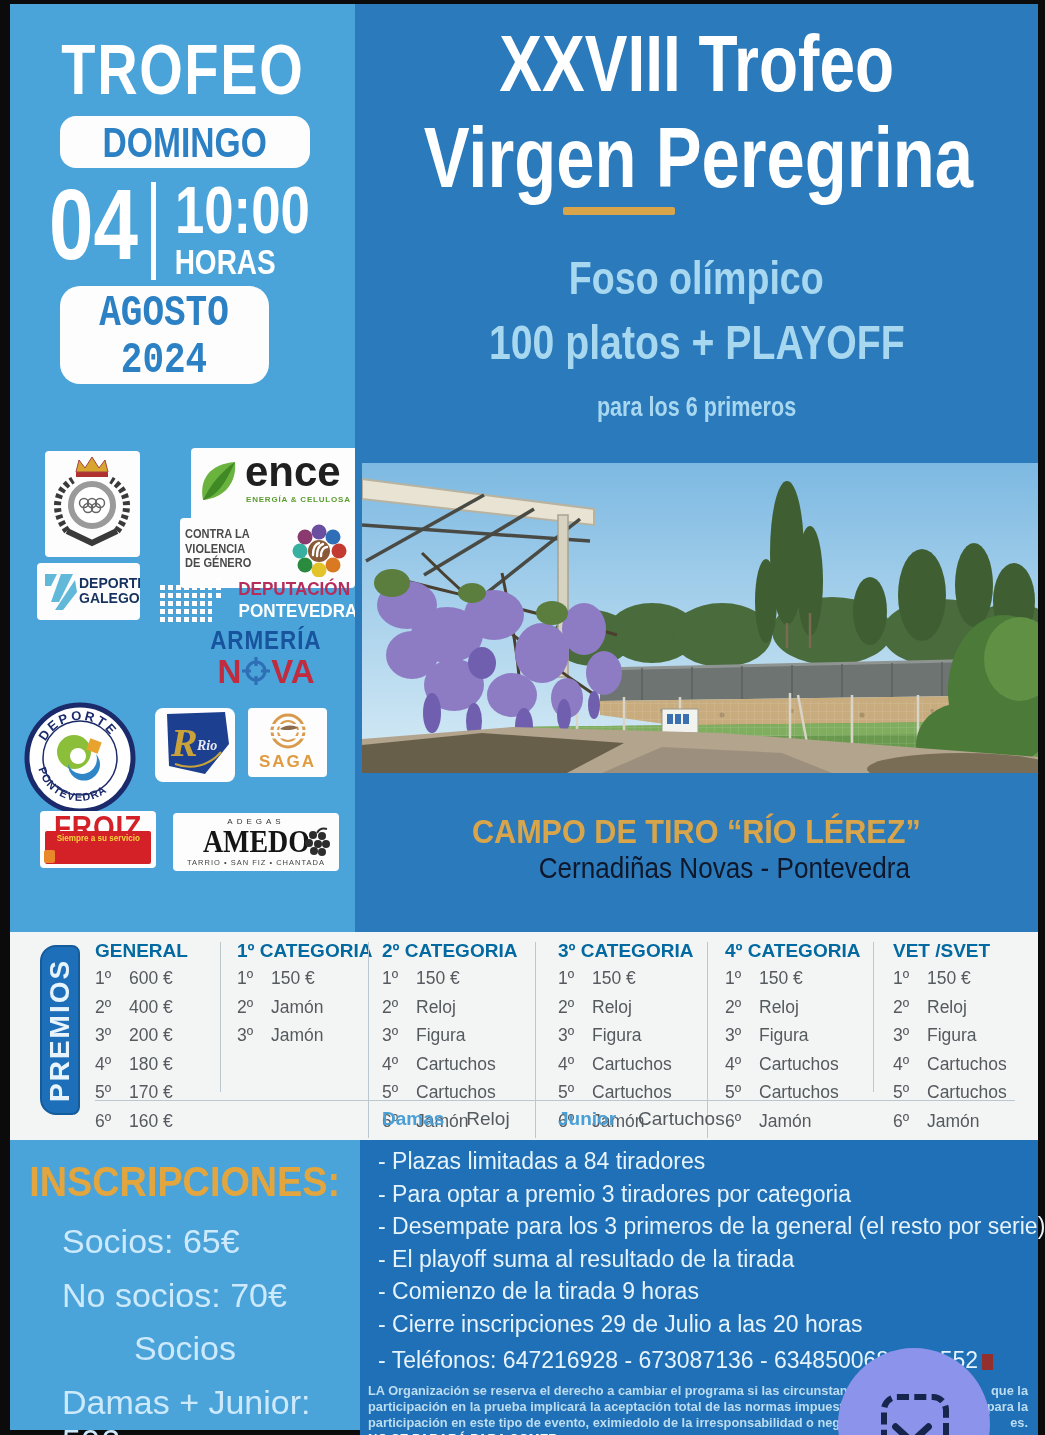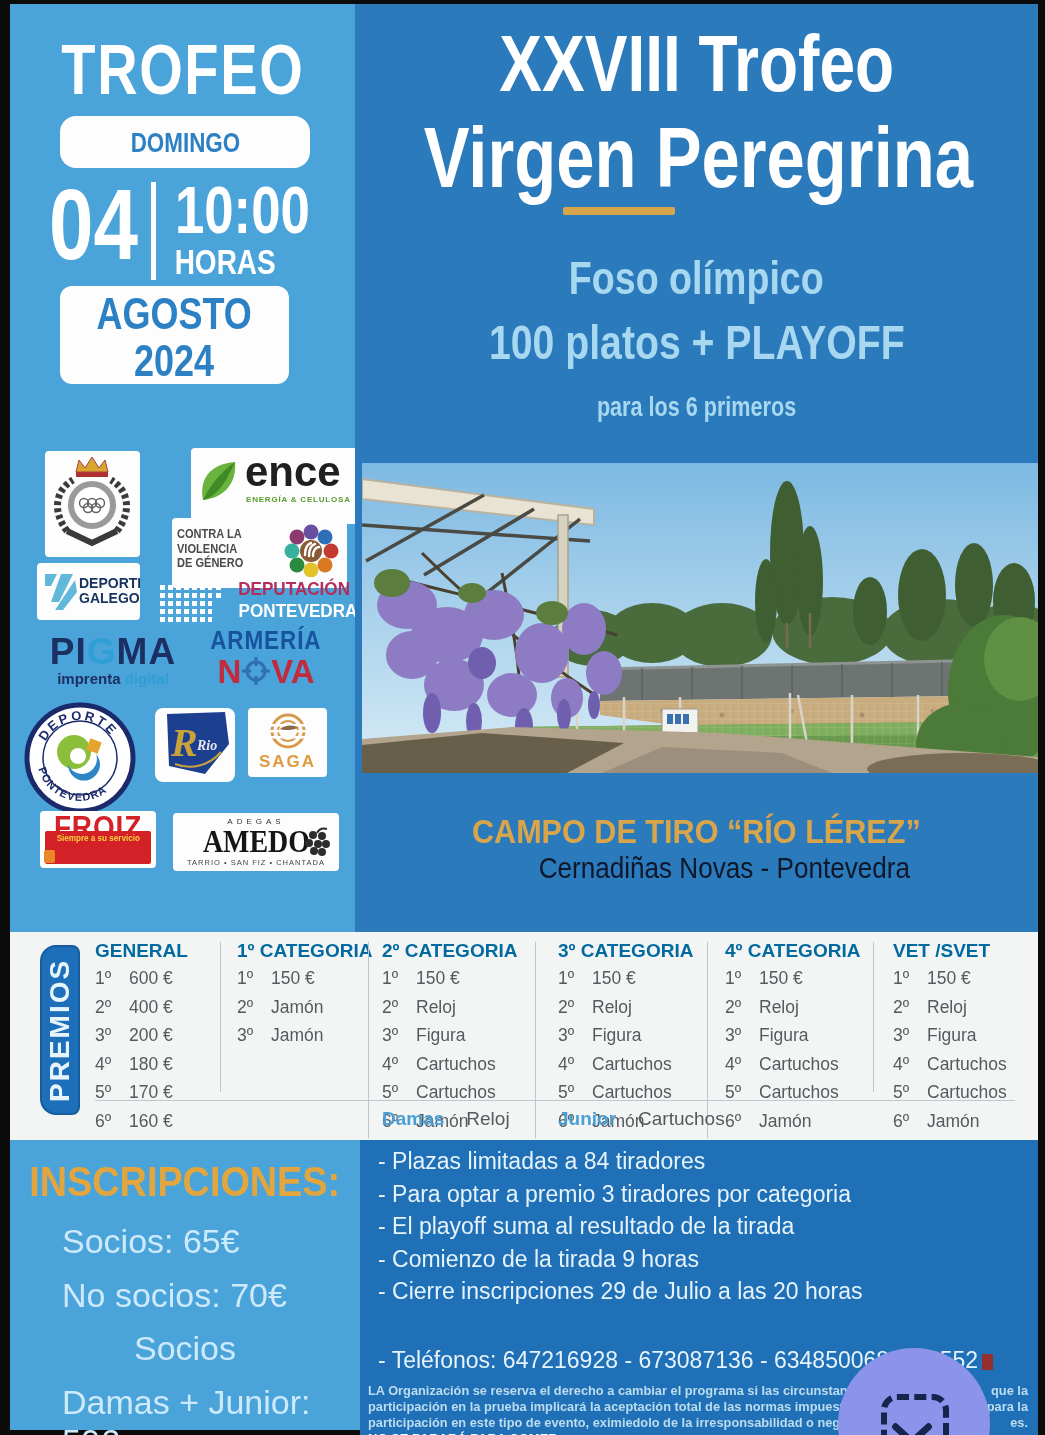--- a/index.html
+++ b/index.html
@@ -13,22 +13,22 @@
   
   #sidebar{left:10px;top:4px;width:345px;height:928px;background:#4aa3d9;}
   #maintop{left:355px;top:4px;width:683px;height:928px;background:#2b7abc;}
   #band{left:10px;top:932px;width:1028px;height:208px;background:#f3f5f4;}
   #botleft{left:10px;top:1140px;width:350px;height:290px;background:#4aa3d9;}
   #botright{left:360px;top:1140px;width:678px;height:295px;background:#1f70b6;}
 
   
   .trofeo{left:0;top:26px;width:100%;text-align:center;color:#fff;font-size:70px;font-weight:bold;letter-spacing:2px;}
   .pill{background:#fdfdfd;border-radius:16px;text-align:center;color:#2c80c4;font-weight:bold;}
-  #domingo{left:50px;top:112px;width:250px;height:52px;line-height:54px;font-size:28px;}
-  #monthpill{left:50px;top:282px;width:229px;height:98px;font-size:45px;line-height:47px;padding-top:4px;box-sizing:border-box;border-radius:12px;}
+  #domingo{left:50px;top:112px;width:250px;height:52px;line-height:54px;font-size:42px;}
+  #monthpill{left:50px;top:282px;width:209px;height:98px;font-size:45px;line-height:47px;padding-top:4px;box-sizing:border-box;border-radius:20px;font-family:Liberation Mono, monospace;}
   .daynum{left:28px;top:172px;color:#fff;font-size:100px;font-weight:bold;line-height:96px;}
   .vdiv{left:141px;top:178px;width:5px;height:98px;background:#fff;}
   .timebig{left:148px;top:174px;color:#fff;font-size:66px;font-weight:bold;line-height:64px;}
   .horas{left:152px;top:238px;color:#fff;font-size:35px;font-weight:bold;}
 
   
   .wbox{position:absolute;background:#fdfdfd;border-radius:4px;overflow:hidden;}
   .violtxt{position:absolute;left:5px;top:9px;font-size:13px;line-height:14.5px;font-weight:bold;color:#4a4a4a;}
   .galtxt{position:absolute;left:42px;top:13px;font-size:14px;line-height:15px;font-weight:bold;color:#16325e;}
   .deput1{color:#b52d5b;font-size:19px;font-weight:bold;line-height:22px;}
@@ -129,21 +129,21 @@
 
     <div class="wbox" style="left:181px;top:444px;width:175px;height:76px;">
       <svg class="abs" style="left:6px;top:8px;" width="44" height="50" viewBox="0 0 44 50">
         <path d="M6,44 C2,24 12,8 38,6 C40,26 28,42 6,44 Z" fill="#6ab33e"></path>
         <path d="M6,44 C14,28 24,16 38,6 C28,28 20,40 6,44 Z" fill="#3f8a25"></path>
       </svg>
       <div class="abs" style="left:54px;top:0px;font-size:42px;font-weight:bold;color:#1f1f1f;"><span>ence</span></div>
       <div class="abs" style="left:55px;top:47px;font-size:8px;letter-spacing:.8px;color:#5a9c2e;font-weight:bold;"><span>ENERGÍA &amp; CELULOSA</span></div>
     </div>
 
-    <div class="wbox" style="left:162px;top:514px;width:175px;height:70px;">
+    <div class="wbox" style="left:170px;top:514px;width:175px;height:70px;">
       <div class="violtxt">
         <div><span class="cxl">CONTRA LA</span></div>
         <div><span class="cxl">VIOLENCIA</span></div>
         <div><span class="cxl">DE GÉNERO</span></div>
       </div>
       <svg class="abs" style="right:6px;top:3px;" width="60" height="56" viewBox="0 0 60 56">
         <circle cx="30" cy="11" r="7.5" fill="#6a4ea0"></circle>
         <circle cx="44" cy="16" r="7.5" fill="#2e6fb8"></circle>
         <circle cx="50" cy="30" r="7.5" fill="#c23a32"></circle>
         <circle cx="44" cy="44" r="7.5" fill="#d97a22"></circle>
@@ -177,24 +177,20 @@
           </defs>
         <rect x="0" y="8" width="52" height="40" fill="url(#dotp)"></rect>
         <rect x="54" y="0" width="8" height="22" fill="url(#dotp)"></rect>
       </svg>
       <div class="abs" style="left:74px;top:6px;">
         <div class="deput1"><span class="cx9">DEPUTACIÓN</span></div>
         <div class="deput2"><span class="cx9">PONTEVEDRA</span></div>
       </div>
     </div>
 
-    <div class="abs" style="left:28px;top:630px;width:150px;height:64px;text-align:center;">
-      <div class="pigma1"><span>PI</span><span class="blue-g">G</span><span>MA</span></div>
-      <div class="pigma2"><span>imprenta </span><span class="blue-g">digital</span></div>
-    </div>
 
     <div class="abs" style="left:185px;top:622px;width:142px;height:82px;">
       <div class="arm1"><span class="cx9">ARMERÍA</span></div>
       <div class="arm2">
         <span>N</span><svg width="30" height="30" viewBox="0 0 30 30" style="vertical-align:-3px;">
           <circle cx="15" cy="15" r="9" stroke="#2f6fb5" stroke-width="3.2" fill="none"></circle>
           <path d="M15,1 V10 M15,20 V29 M1,15 H10 M20,15 H29" stroke="#2f6fb5" stroke-width="3.2"></path>
         </svg><span>VA</span>
       </div>
     </div>
@@ -473,20 +469,21 @@
         <div class="insc-line insc-left">No socios: 70€</div>
         <div class="insc-line insc-center">Socios</div>
         <div class="insc-line insc-left">Damas + Junior:  50€</div>
       </div>
   </div>
 
   <div id="botright" class="abs">
     <div id="rules">
         <div class="rule-line">- Plazas limitadas a 84 tiradores</div>
         <div class="rule-line">- Para optar a premio 3 tiradores por categoria</div>
+        <div class="rule-line">- Desempate para los 3 primeros de la general (el resto por serie)</div>
         <div class="rule-line">- El playoff suma al resultado de la tirada</div>
         <div class="rule-line">- Comienzo de la tirada 9 horas</div>
         <div class="rule-line">- Cierre inscripciones 29 de Julio a las 20 horas</div>
       </div>
     <div id="phoneline">
       <span>- Teléfonos: 647216928 - 673087136 - 634850068</span>
       <span id="phone2wrap"><span>1552</span><span class="red-dot"></span></span>
     </div>
     <div id="fineprint">
         <div class="fp-line"><span class="fp-left">LA Organización se reserva el derecho a cambiar el programa si las circunstancias lo</span><span class="fp-right">que la</span></div>

